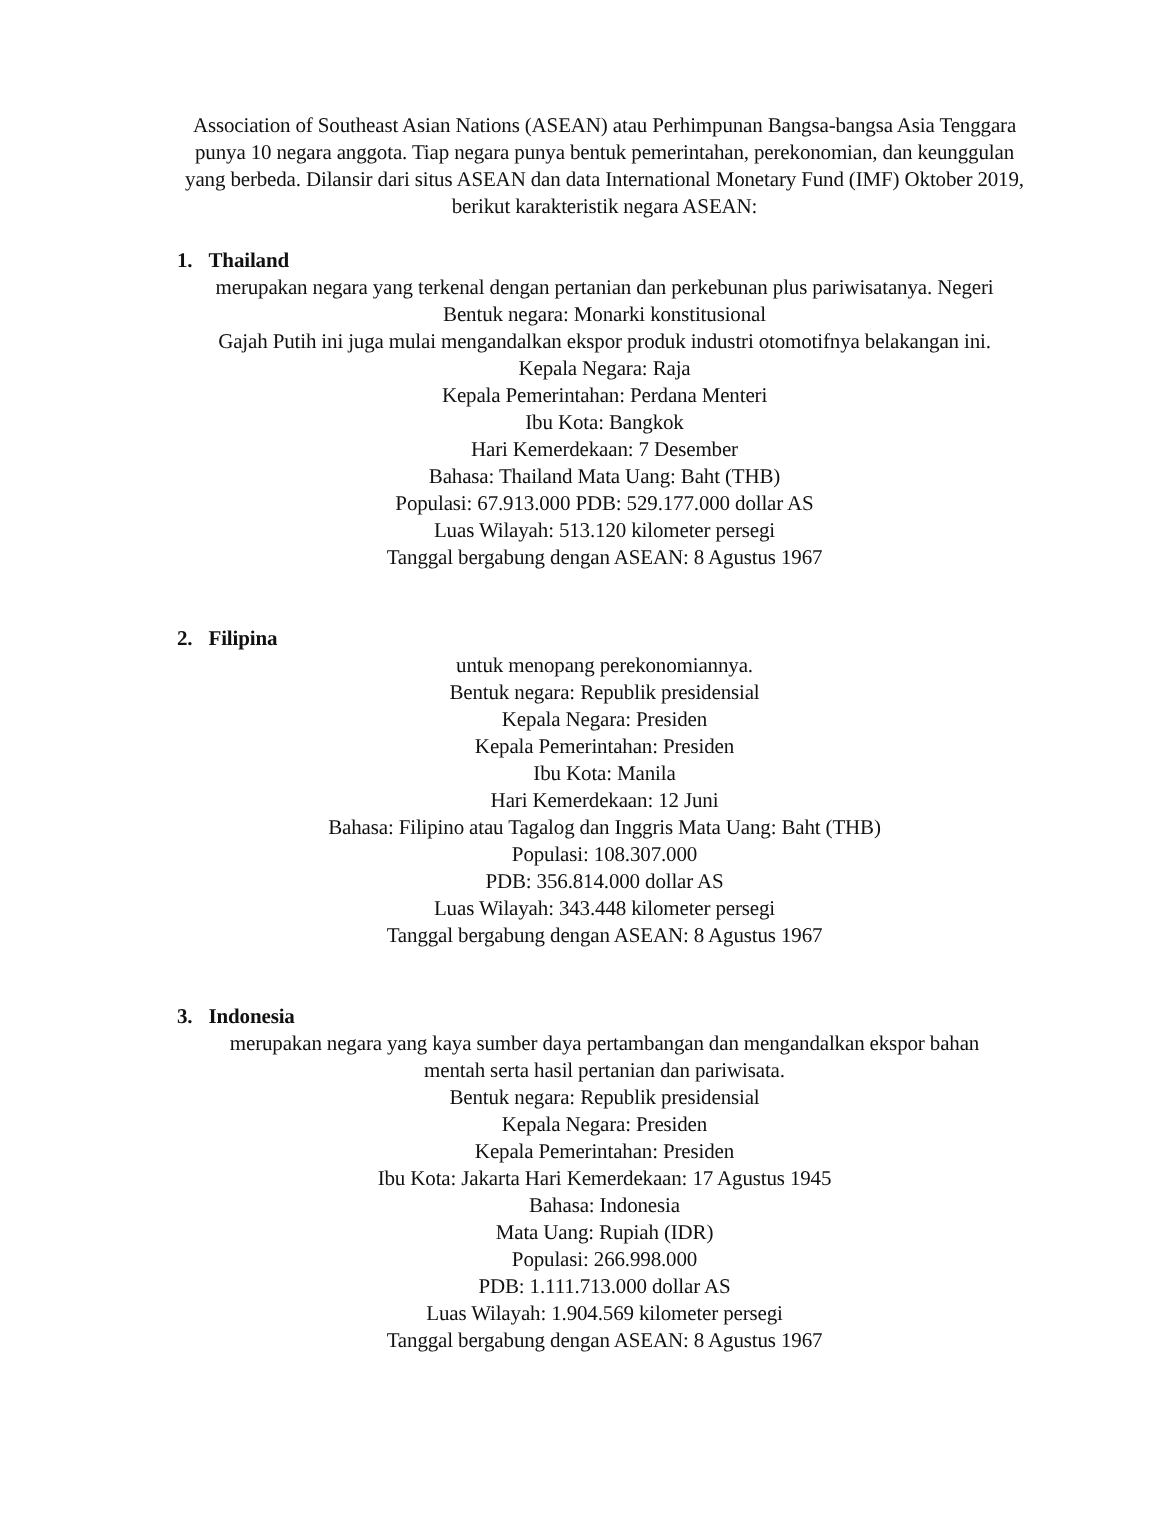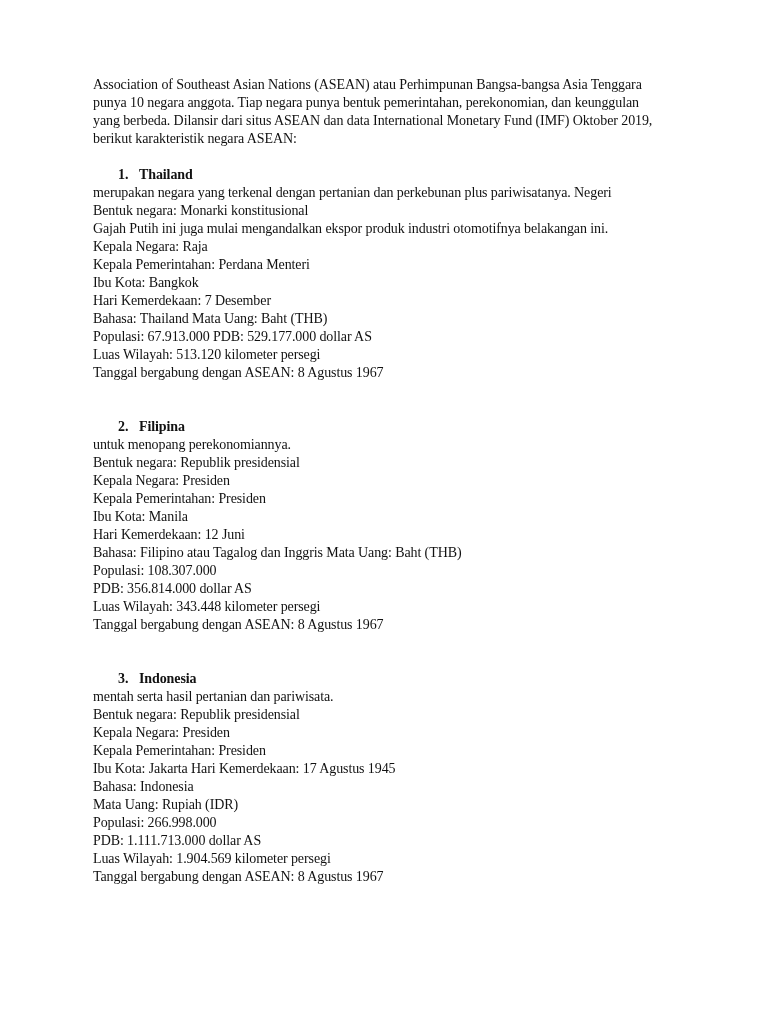--- a/index.html
+++ b/index.html
@@ -39,20 +39,21 @@
       padding-left: 25px;
       display: flex;
     }
     .heading .num {
       display: inline-block;
       width: 21px;
     }
     .line {
       margin: 0;
       white-space: nowrap;
+      text-align: center;
     }
   </style>
 </head>
 <body>
 
 <div class="page">
 
   <div class="para">
     <div class="line">Association of Southeast Asian Nations (ASEAN) atau Perhimpunan Bangsa-bangsa Asia Tenggara</div>
     <div class="line">punya 10 negara anggota. Tiap negara punya bentuk pemerintahan, perekonomian, dan keunggulan</div>
@@ -94,20 +95,21 @@
     <div class="line">PDB: 356.814.000 dollar AS</div>
     <div class="line">Luas Wilayah: 343.448 kilometer persegi</div>
     <div class="line">Tanggal bergabung dengan ASEAN: 8 Agustus 1967</div>
   </div>
 
   <div class="section gap-large">
     <div class="heading">
       <span class="num">3.</span>
       <span>Indonesia</span>
     </div>
+    <div class="line">merupakan negara yang kaya sumber daya pertambangan dan mengandalkan ekspor bahan</div>
     <div class="line">mentah serta hasil pertanian dan pariwisata.</div>
     <div class="line">Bentuk negara: Republik presidensial</div>
     <div class="line">Kepala Negara: Presiden</div>
     <div class="line">Kepala Pemerintahan: Presiden</div>
     <div class="line">Ibu Kota: Jakarta Hari Kemerdekaan: 17 Agustus 1945</div>
     <div class="line">Bahasa: Indonesia</div>
     <div class="line">Mata Uang: Rupiah (IDR)</div>
     <div class="line">Populasi: 266.998.000</div>
     <div class="line">PDB: 1.111.713.000 dollar AS</div>
     <div class="line">Luas Wilayah: 1.904.569 kilometer persegi</div>

